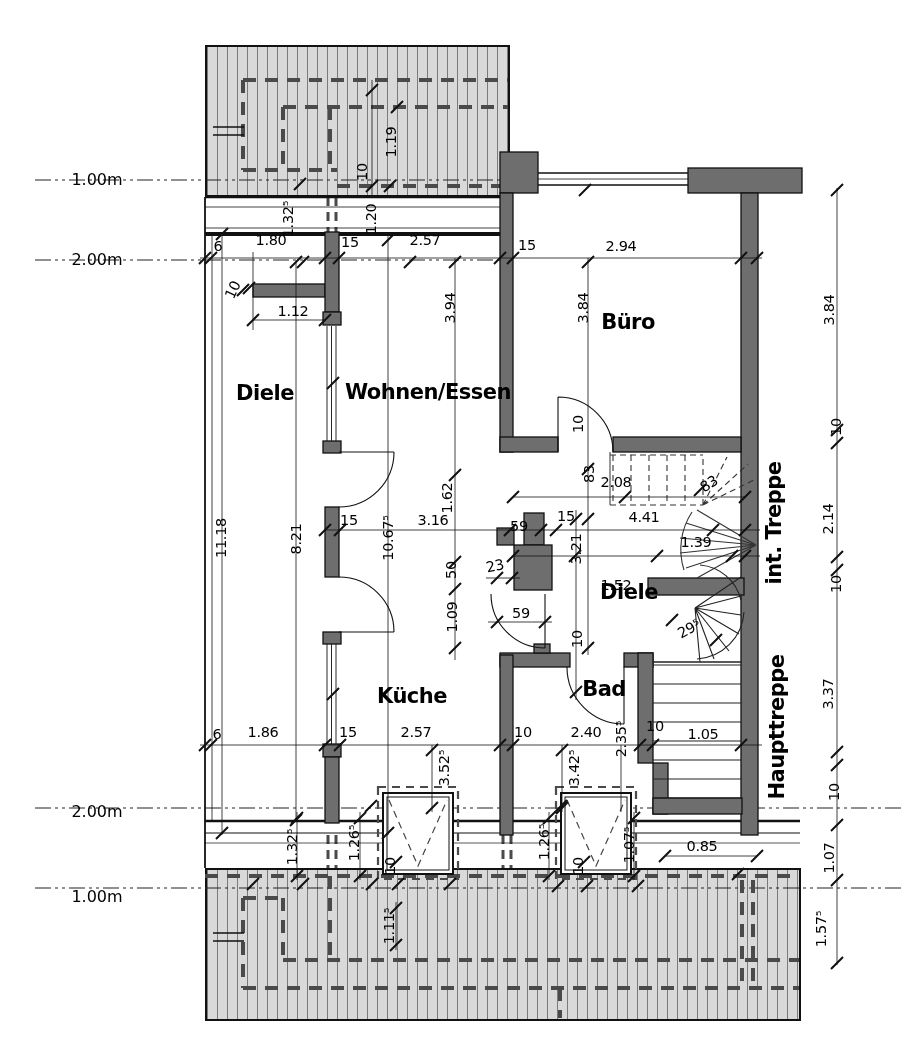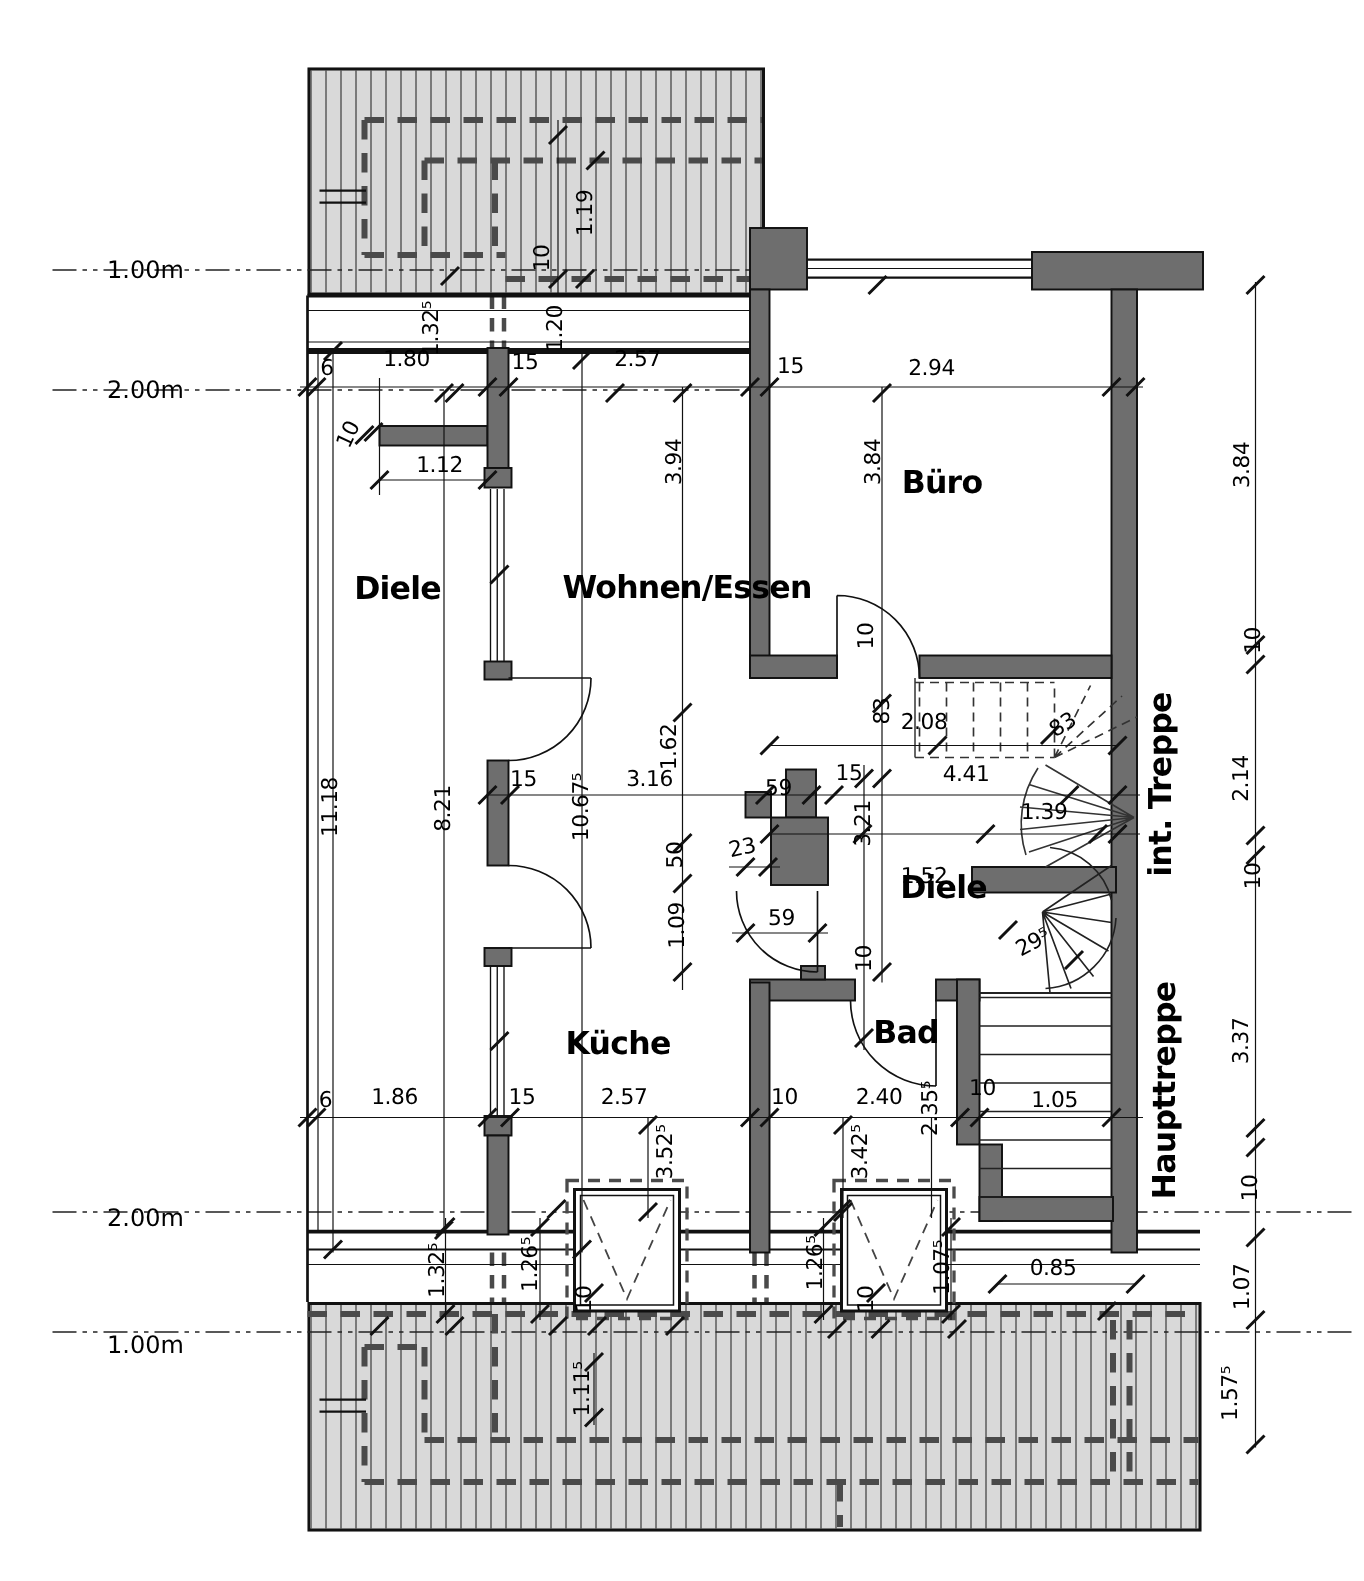--- a/index.html
+++ b/index.html
@@ -186,21 +186,21 @@
       <path d="M549,812 V880"></path>
       <path d="M297,812 V880"></path>
       <path d="M634,812 V880"></path>
     </g>
 
     <path id="tick-path" stroke="#111" stroke-width="2" fill="none" d="M199,264 L211,252 M205,264 L217,252 M319,264 L331,252 M333,264 L345,252 M494,264 L506,252 M507,264 L519,252 M735,264 L747,252 M751,264 L763,252 M297,268 L309,256 M404,268 L416,256 M365,812 L377,800 M555,812 L567,800 M247,890 L259,878 M297,890 L309,878 M366,890 L378,878 M392,890 L404,878 M444,890 L456,878 M552,892 L564,880 M581,892 L593,880 M632,892 L644,880 M732,880 L744,868 M391,113 L403,101 M294,190 L306,178 M384,192 L396,180 M319,536 L331,524 M334,536 L346,524 M504,536 L516,524 M535,536 L547,524 M550,536 L562,524 M707,536 L719,524 M739,536 L751,524 M507,562 L519,550 M569,562 L581,550 M651,562 L663,550 M726,562 L738,550 M739,562 L751,550 M507,503 L519,491 M619,503 L631,491 M739,503 L751,491 M694,496 L706,484 M449,268 L461,256 M449,481 L461,469 M449,568 L461,556 M449,595 L461,583 M449,654 L461,642 M582,268 L594,256 M582,475 L594,463 M582,525 L594,513 M582,654 L594,642 M570,525 L582,513 M570,698 L582,686 M216,240 L228,228 M216,839 L228,827 M290,268 L302,256 M290,826 L302,814 M382,246 L394,234 M382,839 L394,827 M831,196 L843,184 M831,436 L843,424 M831,449 L843,437 M831,563 L843,551 M831,576 L843,564 M831,758 L843,746 M831,771 L843,759 M831,831 L843,819 M831,886 L843,874 M831,969 L843,957 M199,751 L211,739 M205,751 L217,739 M319,751 L331,739 M334,751 L346,739 M494,751 L506,739 M507,751 L519,739 M634,751 L646,739 M647,751 L659,739 M735,751 L747,739 M491,628 L503,616 M539,628 L551,616 M491,584 L503,572 M506,584 L518,572 M247,326 L259,314 M319,326 L331,314 M237,296 L249,284 M243,294 L255,282 M366,96 L378,84 M366,192 L378,180 M659,862 L671,850 M751,862 L763,850 M426,756 L438,744 M426,814 L438,802 M556,756 L568,744 M556,814 L568,802 M390,914 L402,902 M390,951 L402,939 M354,824 L366,812 M354,882 L366,870 M543,824 L555,812 M543,882 L555,870 M291,824 L303,812 M291,882 L303,870 M628,824 L640,812 M628,882 L640,870 M390,868 L402,856 M578,868 L590,856 M579,196 L591,184 M327,389 L339,377 M327,700 L339,688 M666,626 L678,614 M710,646 L722,634"></path>
   </svg>
 
   <div id="label-layer">
       <span class="lbl room" style="left: 265px; top: 393px; transform: translate(-50%, -50%);">Diele</span>
-      <span class="lbl room" style="left: 428px; top: 392px; transform: translate(-50%, -50%); margin-left: 30px;">Wohnen/Essen</span>
+      <span class="lbl room" style="left: 428px; top: 392px; transform: translate(-50%, -50%);">Wohnen/Essen</span>
       <span class="lbl room" style="left: 628px; top: 322px; transform: translate(-50%, -50%);">Büro</span>
       <span class="lbl room" style="left: 582px; top: 592px; transform: translate(-50%, -50%); margin-left: 47px;">Diele</span>
       <span class="lbl room" style="left: 412px; top: 696px; transform: translate(-50%, -50%);">Küche</span>
       <span class="lbl room" style="left: 604px; top: 689px; transform: translate(-50%, -50%);">Bad</span>
       <span class="lbl room" style="left: 774px; top: 523px; transform: translate(-50%, -50%) rotate(-90deg);">int. Treppe</span>
       <span class="lbl room" style="left: 777px; top: 727px; transform: translate(-50%, -50%) rotate(-90deg);">Haupttreppe</span>
       <span class="lbl level" style="left: 97px; top: 180px; transform: translate(-50%, -50%);">1.00m</span>
       <span class="lbl level" style="left: 97px; top: 260px; transform: translate(-50%, -50%);">2.00m</span>
       <span class="lbl level" style="left: 97px; top: 812px; transform: translate(-50%, -50%);">2.00m</span>
       <span class="lbl level" style="left: 97px; top: 897px; transform: translate(-50%, -50%);">1.00m</span>

